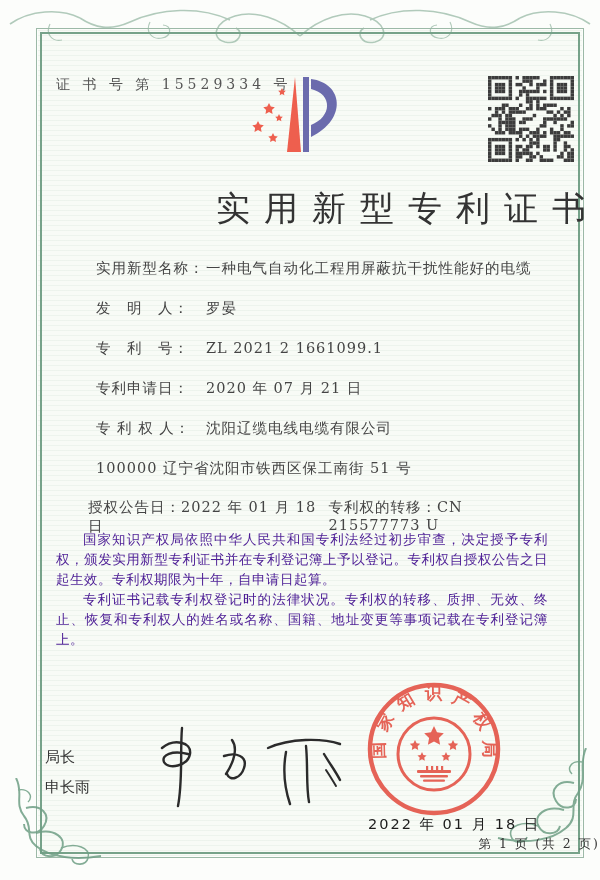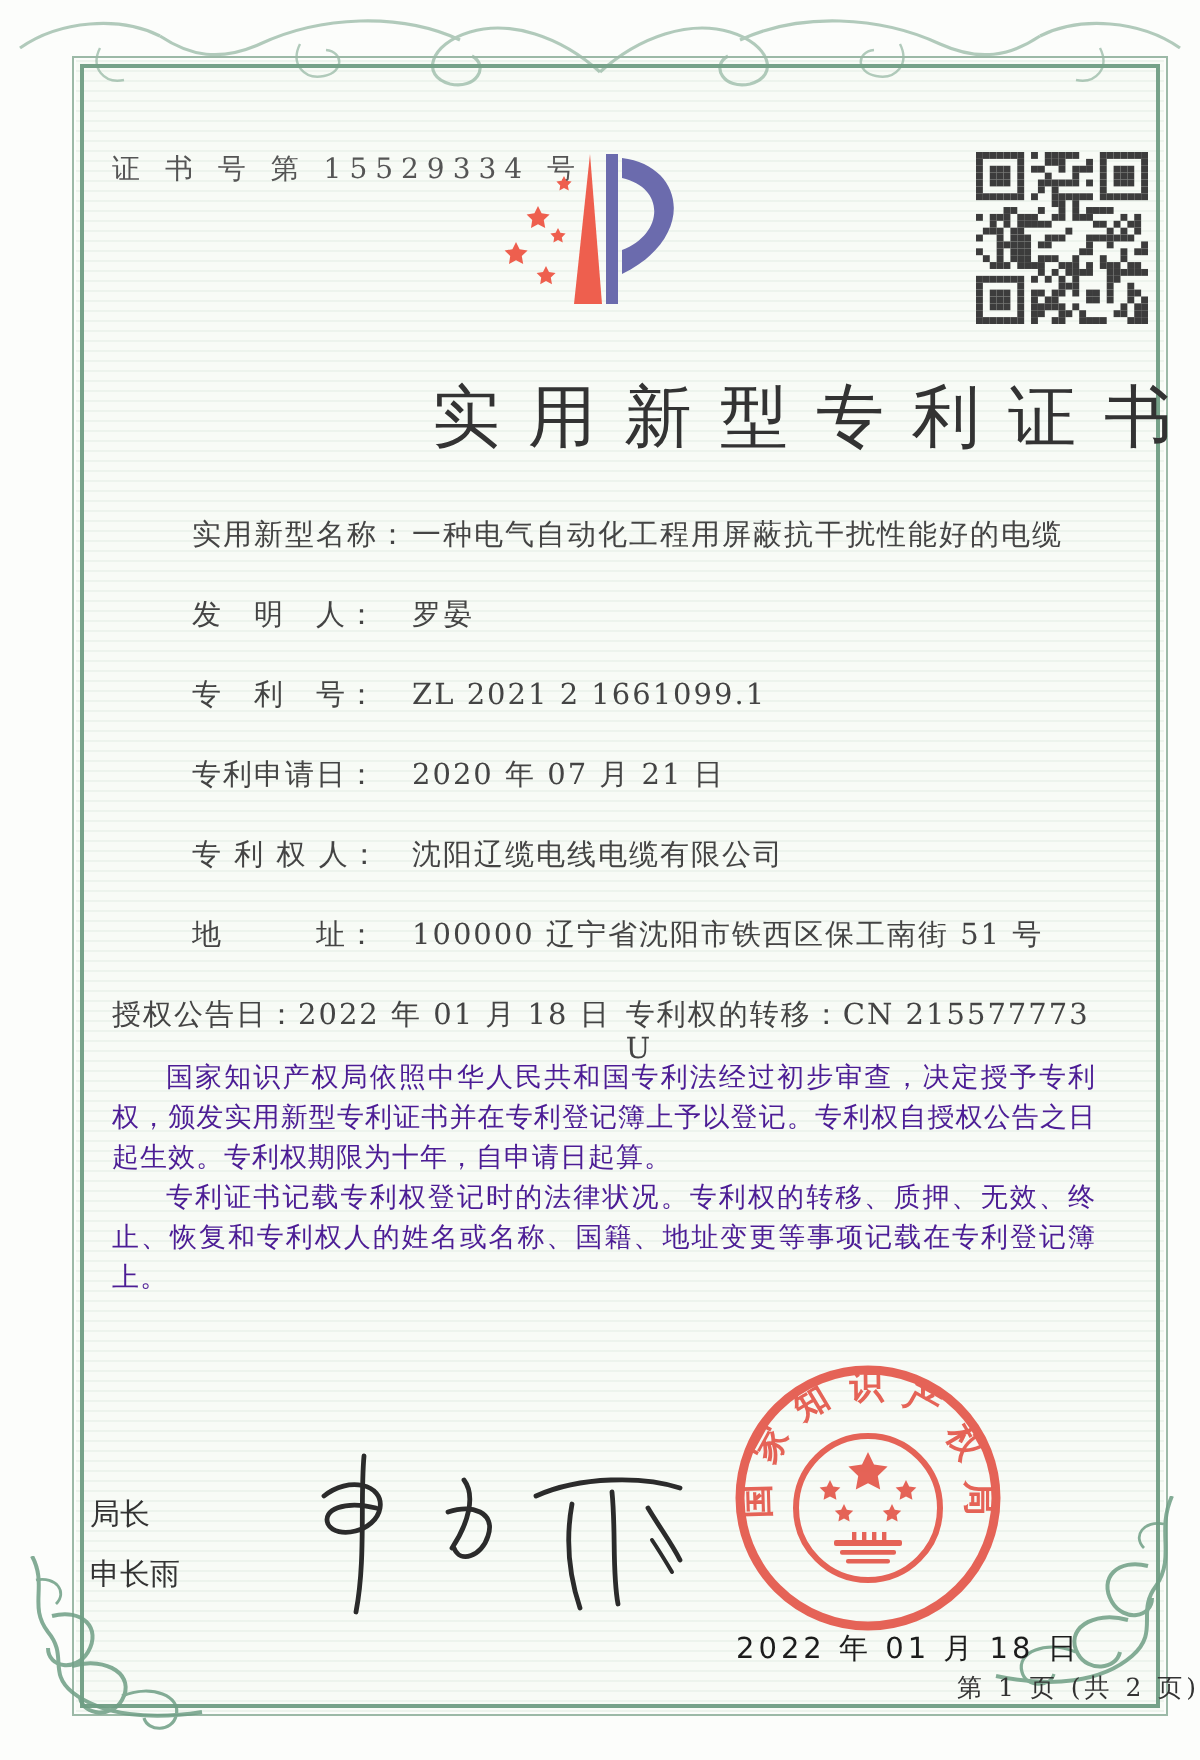--- a/index.html
+++ b/index.html
@@ -23,21 +23,21 @@
   .qr{position:absolute;left:488px;top:76px;width:86px;height:86px;}
   .title{
     position:absolute;left:0;top:186px;width:100%;text-align:right;
     font-size:34px;letter-spacing:14px;color:#333;font-weight:500;text-indent:14px;
   }
   .fields{position:absolute;left:56px;top:258px;width:500px;font-size:14.5px;color:#444;margin-left:40px;}
   .frow{display:flex;height:40px;line-height:20px;align-items:flex-start;}
   .flabel{flex:0 0 110px;letter-spacing:1px;white-space:pre;}
   .fvalue{flex:1;letter-spacing:1px;}
   .grant-row{position:absolute;left:56px;top:498px;width:500px;font-size:14.5px;color:#444;display:flex;}
-  .grant-left{width:265px;letter-spacing:1px;}
+  .grant-left{width:265px;letter-spacing:1px;margin-left:32px;}
   .grant-right{letter-spacing:1px;}
   .paras{position:absolute;left:56px;top:529px;width:492px;font-size:13.5px;line-height:20px;color:#4c1d95;text-align:justify;letter-spacing:.5px;}
   .paras p{margin:0;text-indent:2em;}
   .signer{position:absolute;left:45px;top:742px;font-size:15px;color:#333;line-height:30px;font-family:"DejaVu Sans","Liberation Sans",sans-serif;}
   .sig-svg{position:absolute;left:140px;top:718px;width:210px;height:95px;}
   .seal-svg{position:absolute;left:363px;top:678px;width:142px;height:142px;opacity:.92;}
   .seal-date{position:absolute;left:368px;top:815px;font-size:14.5px;color:#1c1c1c;letter-spacing:2px;white-space:pre;font-family:"DejaVu Sans","Liberation Sans",sans-serif;}
   .footer{position:absolute;left:0;top:836px;width:100%;text-align:right;font-size:12.5px;color:#333;letter-spacing:2px;}
 </style>
 </head>
@@ -431,21 +431,20 @@
     </div>
     <div class="frow">
       <span class="flabel">专利申请日：</span>
       <span class="fvalue">2020 年 07 月 21 日</span>
     </div>
     <div class="frow">
       <span class="flabel">专 利 权 人：</span>
       <span class="fvalue">沈阳辽缆电线电缆有限公司</span>
     </div>
     <div class="frow">
-      <span class="flabel">地　　　址：</span>
       <span class="fvalue">100000 辽宁省沈阳市铁西区保工南街 51 号</span>
     </div>
   </div>
 
   <div class="grant-row">
     <div class="grant-left">
       <span>授权公告日：</span><span>2022 年 01 月 18 日</span>
     </div>
     <div class="grant-right">
       <span>专利权的转移：</span><span>CN 215577773 U</span>

